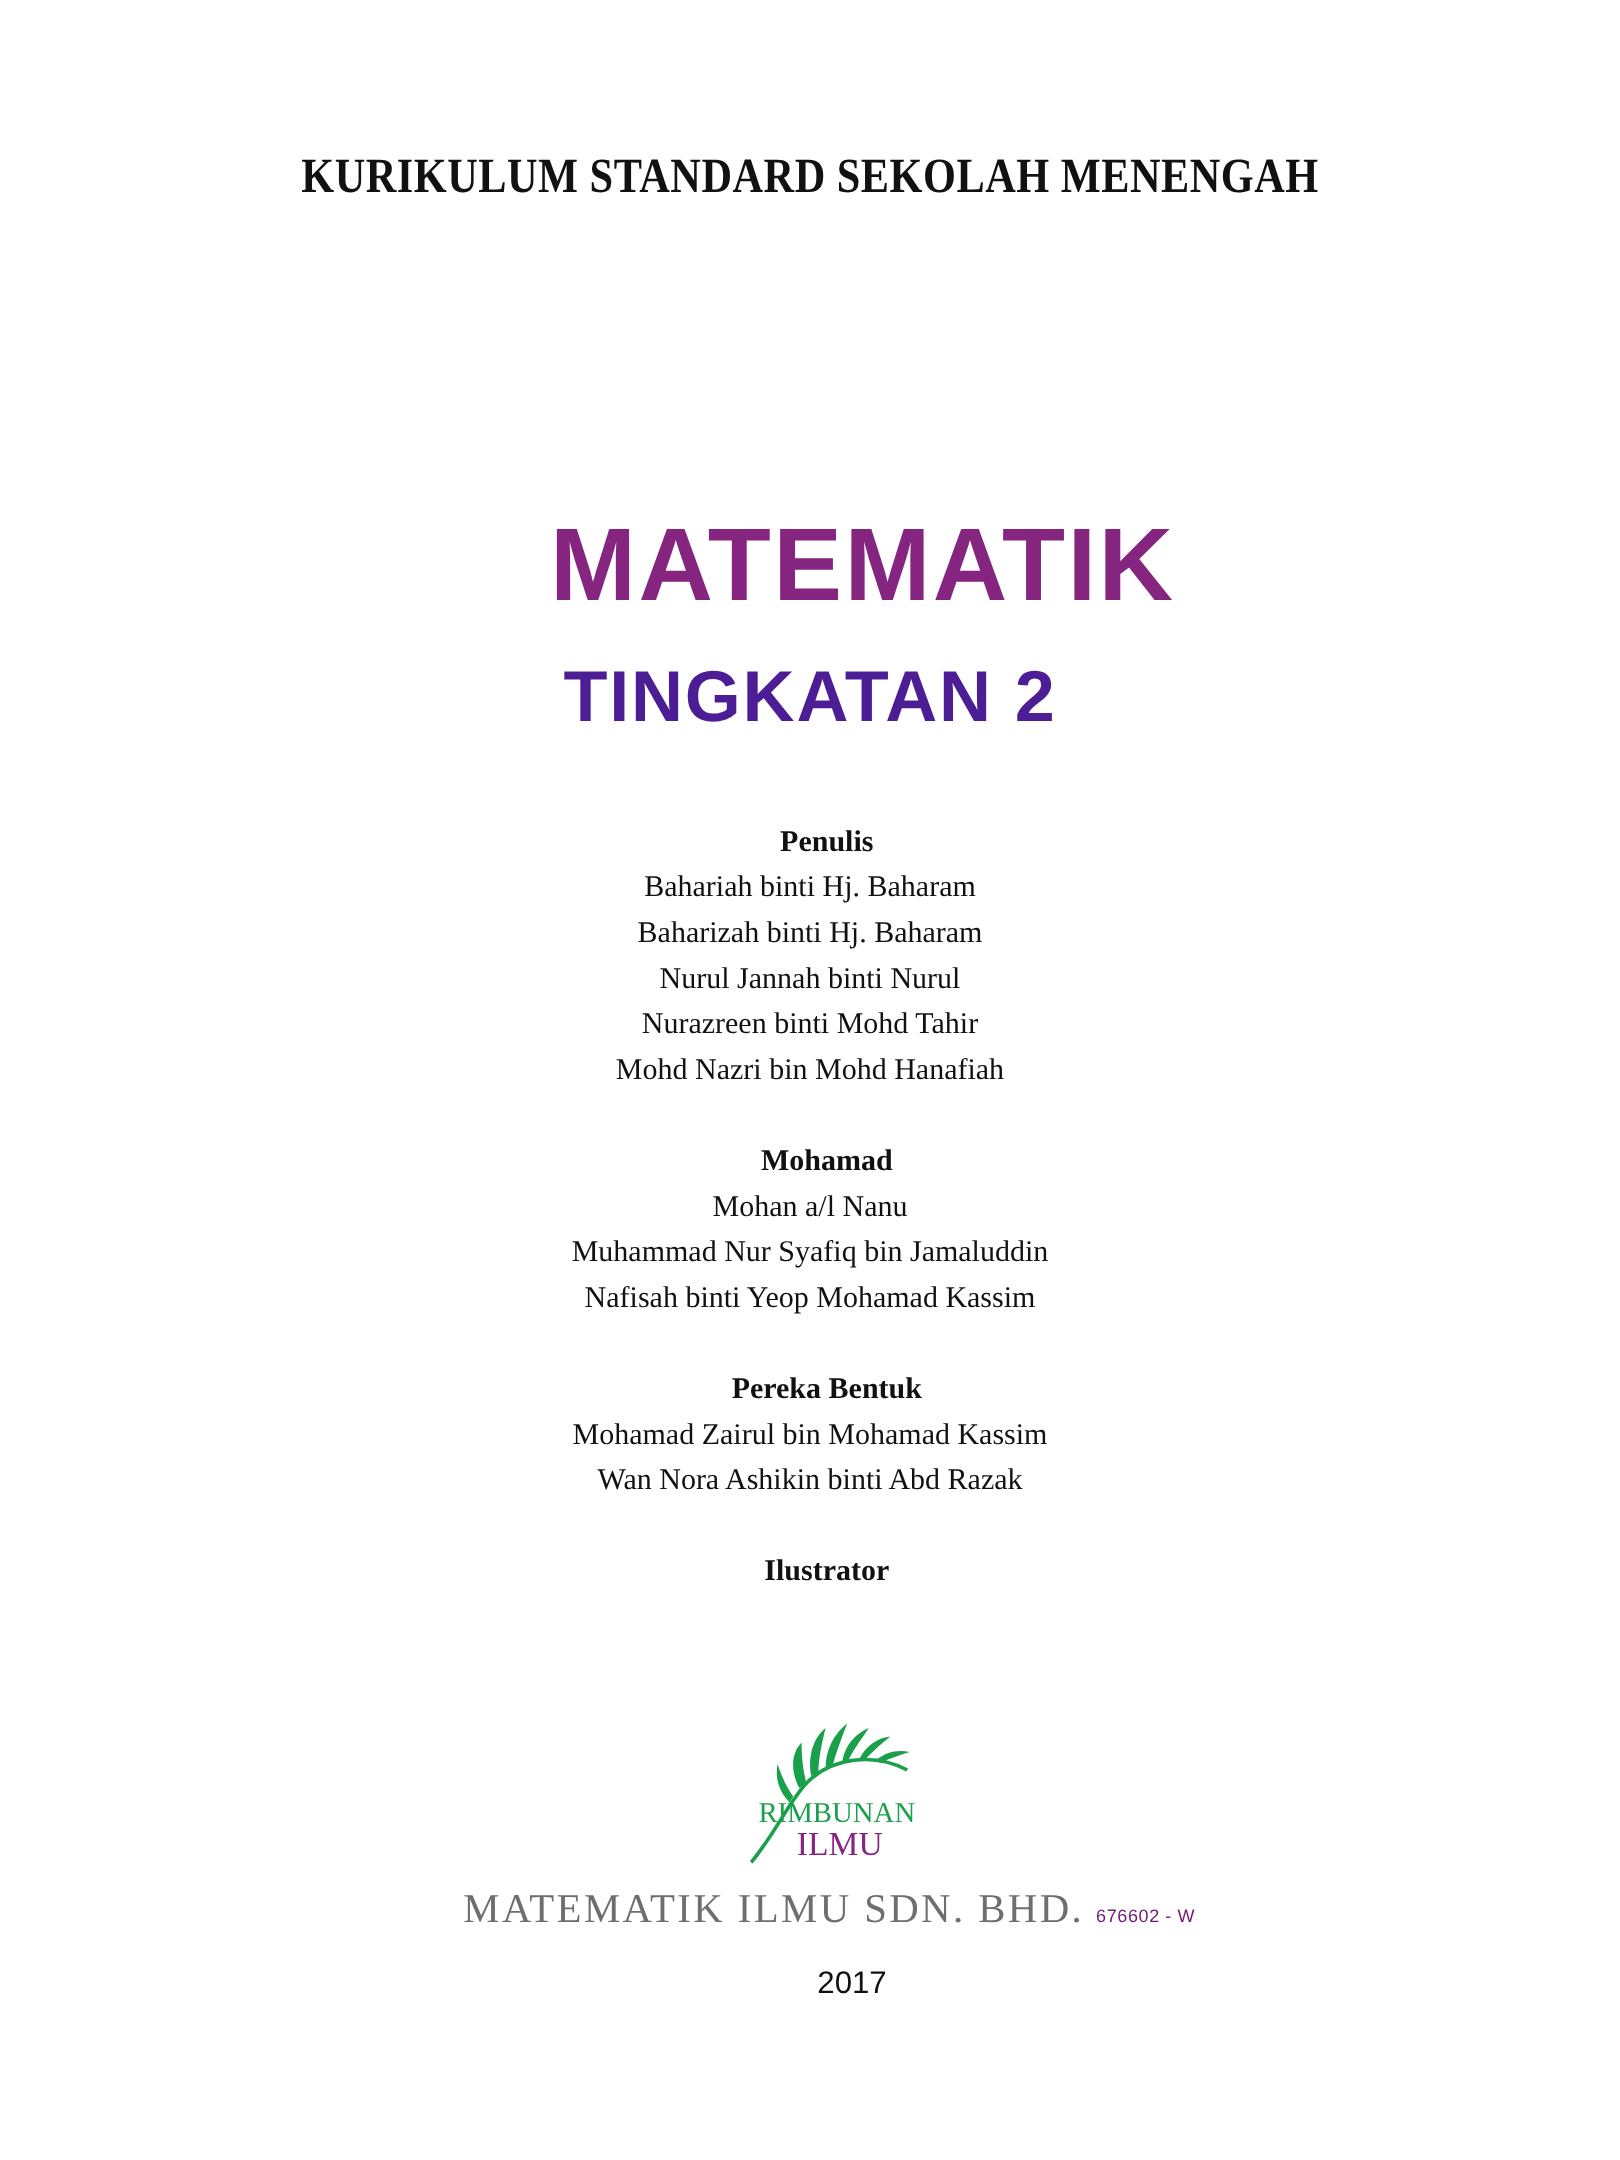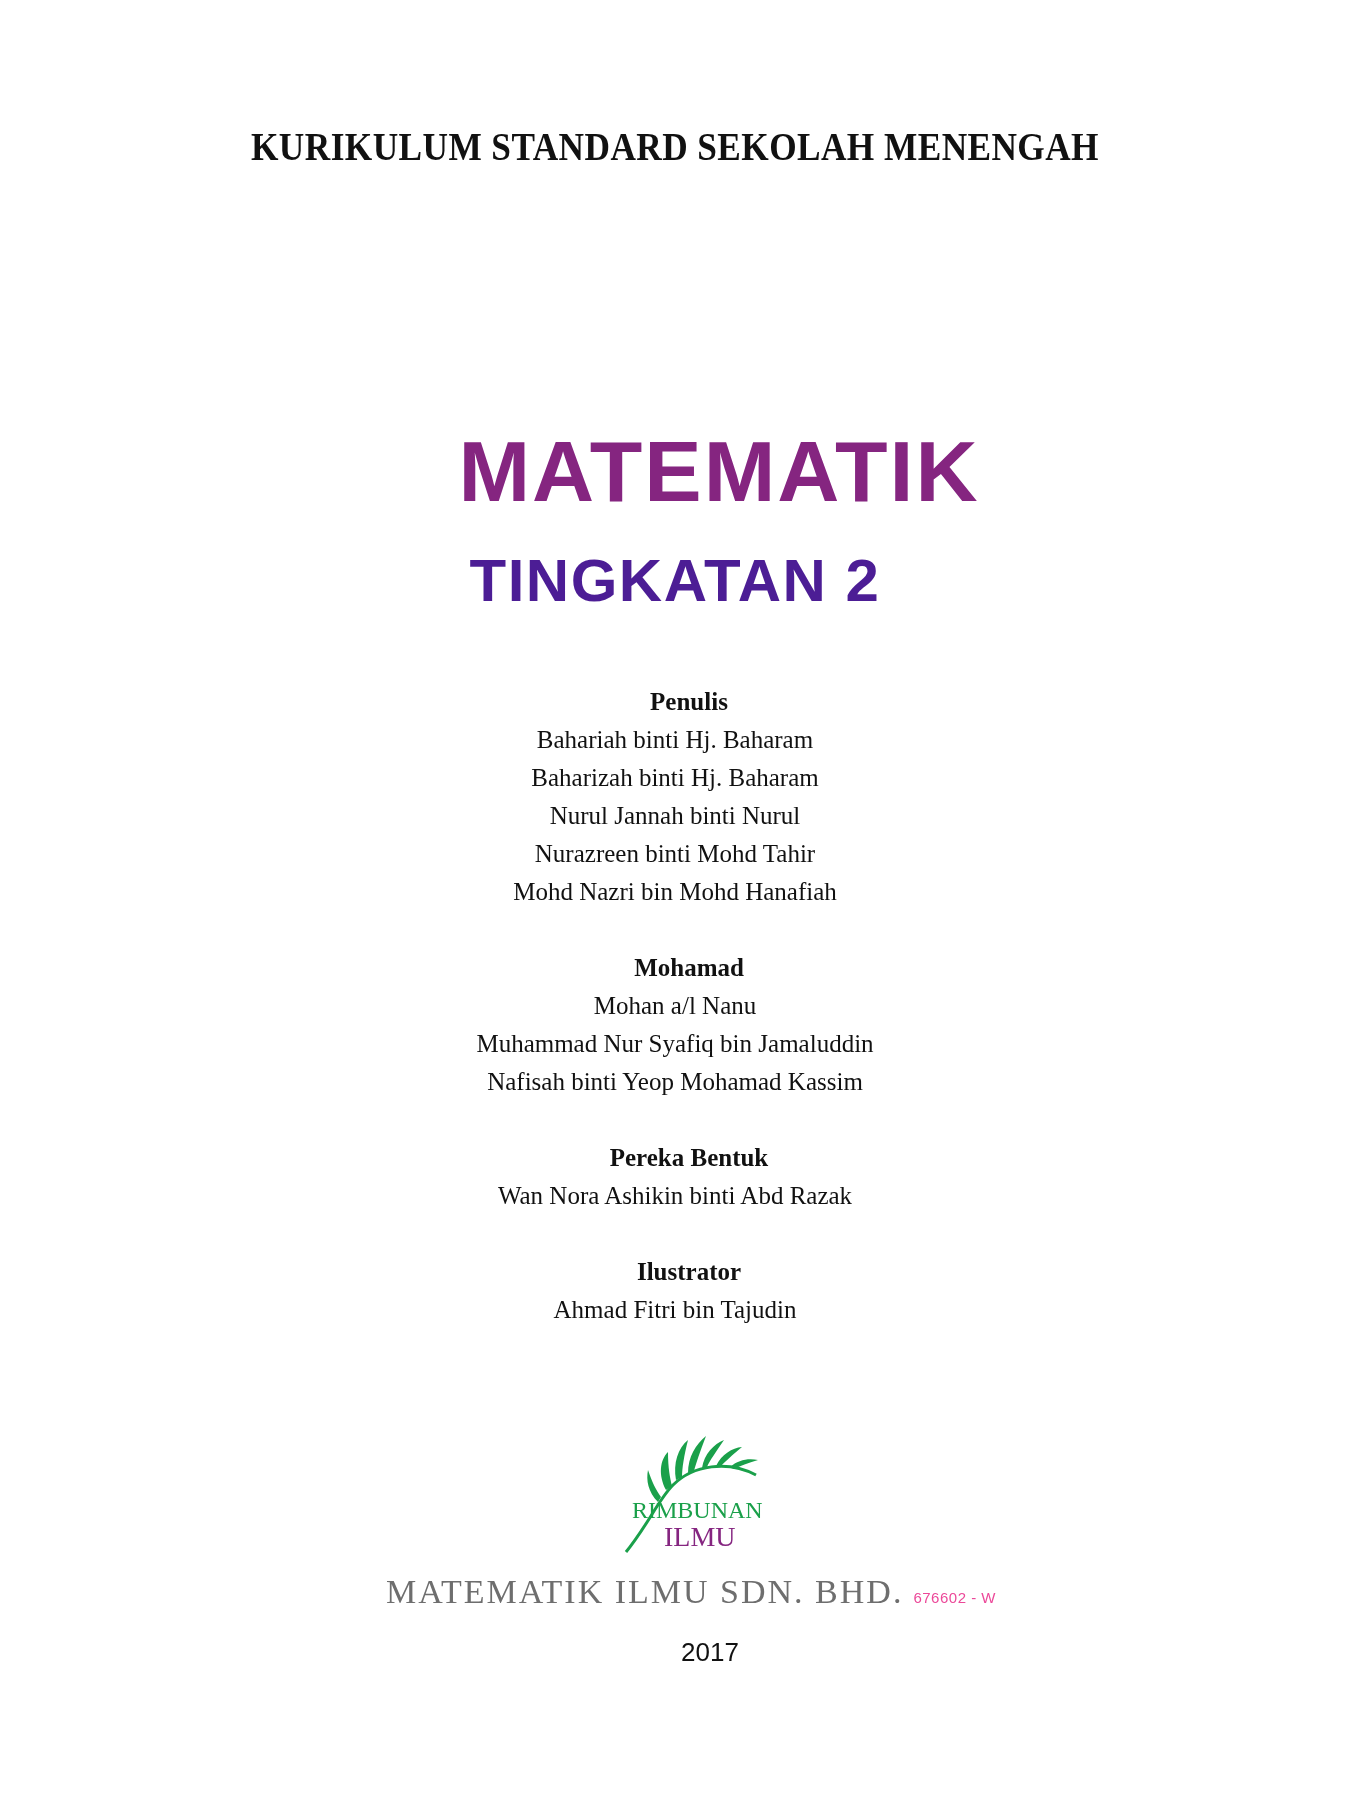--- a/index.html
+++ b/index.html
@@ -20,21 +20,21 @@
   .credits { top:683px; font-family:"Liberation Serif", serif; font-size:25px; line-height:38px; }
   .credit-section { margin-bottom:38px; }
   .credit-heading { font-weight:bold;padding-left:28px; }
   .logo { position:absolute; left:618px; top:1430px; width:150px; height:130px; }
   .publisher {
     top:1573px; font-family:"Liberation Serif", serif; font-size:34px;
     color:#6e6e6e; letter-spacing:2px; left:0; padding-left:32px; box-sizing:border-box;
   }
   .publisher .reg {
     font-family:"Liberation Sans", sans-serif; font-size:15px; letter-spacing:0.5px;
-    margin-left:10px; color:#ec4899;
+    margin-left:10px; color:#701a75;
   }
   .year { top:1637px; font-family:Liberation Sans, sans-serif; font-size:26px;padding-left:35px; }
 </style>
 </head>
 <body>
 
 <div class="abs curriculum">KURIKULUM STANDARD SEKOLAH MENENGAH</div>
 
 <div class="abs title">MATEMATIK</div>
 <div class="abs subtitle">TINGKATAN 2</div>
@@ -49,25 +49,25 @@
     <div>Mohd Nazri bin Mohd Hanafiah</div>
   </div>
   <div class="credit-section">
     <div class="credit-heading">Mohamad</div>
     <div>Mohan a/l Nanu</div>
     <div>Muhammad Nur Syafiq bin Jamaluddin</div>
     <div>Nafisah binti Yeop Mohamad Kassim</div>
   </div>
   <div class="credit-section">
     <div class="credit-heading">Pereka Bentuk</div>
+    <div>Mohamad Zairul bin Mohamad Kassim</div>
     <div>Wan Nora Ashikin binti Abd Razak</div>
   </div>
   <div class="credit-section">
     <div class="credit-heading">Ilustrator</div>
-    <div>Ahmad Fitri bin Tajudin</div>
   </div>
 </div>
 
 <div class="logo">
   <svg width="150" height="130" viewBox="0 0 150 130">
 
     <path d="M8 122 C 30 95, 40 70, 55 55 C 75 35, 110 30, 138 45" fill="none" stroke="#1aa04a" stroke-width="3"></path>
 
     <path d="M48 60 C 40 45, 42 30, 50 22 C 50 38, 52 48, 54 56 Z" fill="#1aa04a"></path>
     <path d="M58 50 C 55 33, 60 18, 70 10 C 66 26, 64 38, 64 47 Z" fill="#1aa04a"></path>

